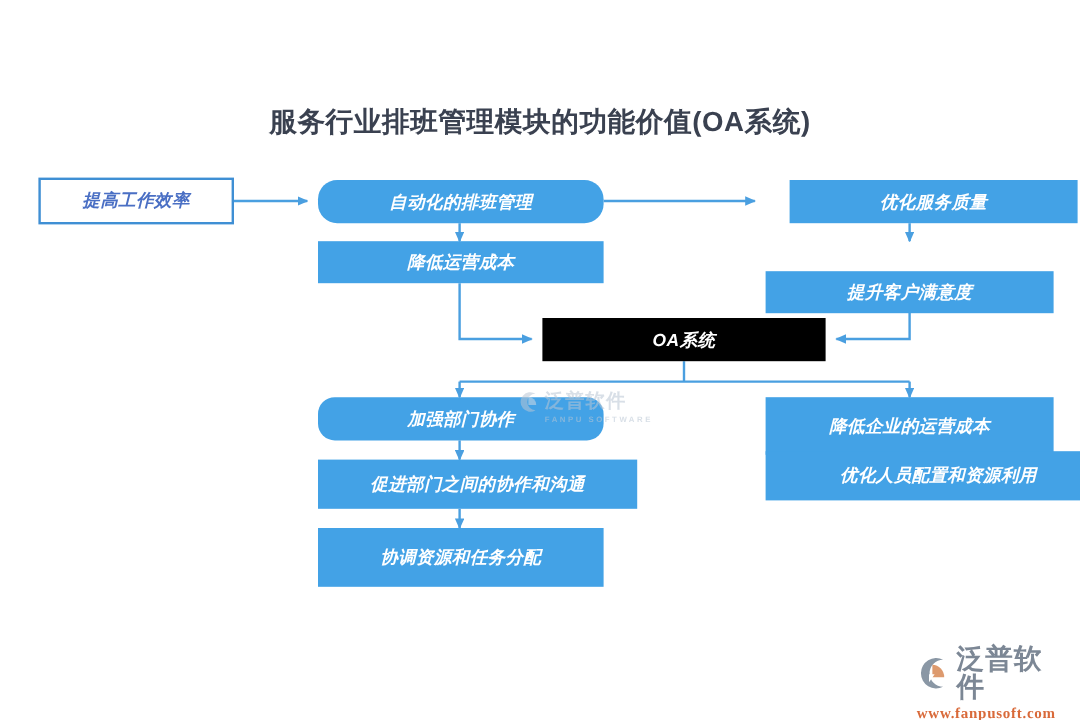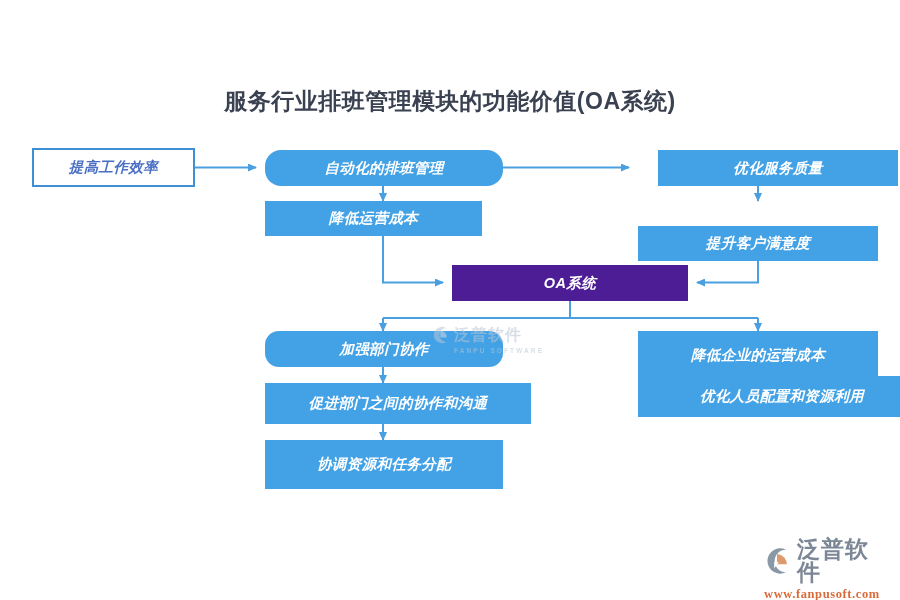--- a/index.html
+++ b/index.html
@@ -48,21 +48,21 @@
     letter-spacing: 0.4px;
     z-index: 4;
     user-select: none;
     font-style: italic;
   }
   .node.blue {
     background: #43a2e6;
     color: #ffffff;
   }
   .node.green {
-    background: #4c1d95;
+    background: #000000;
     color: #ffffff;
     text-align: center;
   }
   .node.outline {
     background: #ffffff;
     color: #4a6fc4;
     border: 2px solid #3f8fd4;
   }
 
   
@@ -187,21 +187,21 @@
   </svg>
 
   <div class="node outline" style="left:32px; top:148px; width:163px; height:39px;">
     <span>提高工作效率</span>
   </div>
 
   <div class="node blue" style="left:265px; top:150px; width:238px; height:36px;border-radius:16px;">
     <span>自动化的排班管理</span>
   </div>
 
-  <div class="node blue" style="left:265px; top:201px; width:217px; height:35px;">
+  <div class="node blue" style="left:265px; top:201px; width:238px; height:35px;">
     <span>降低运营成本</span>
   </div>
 
   <div class="node blue" style="left:638px; top:150px; width:240px; height:36px;margin-left:20px;">
     <span>优化服务质量</span>
   </div>
 
   <div class="node blue" style="left:638px; top:201px; width:240px; height:35px;margin-top:25px;">
     <span>提升客户满意度</span>
   </div>

